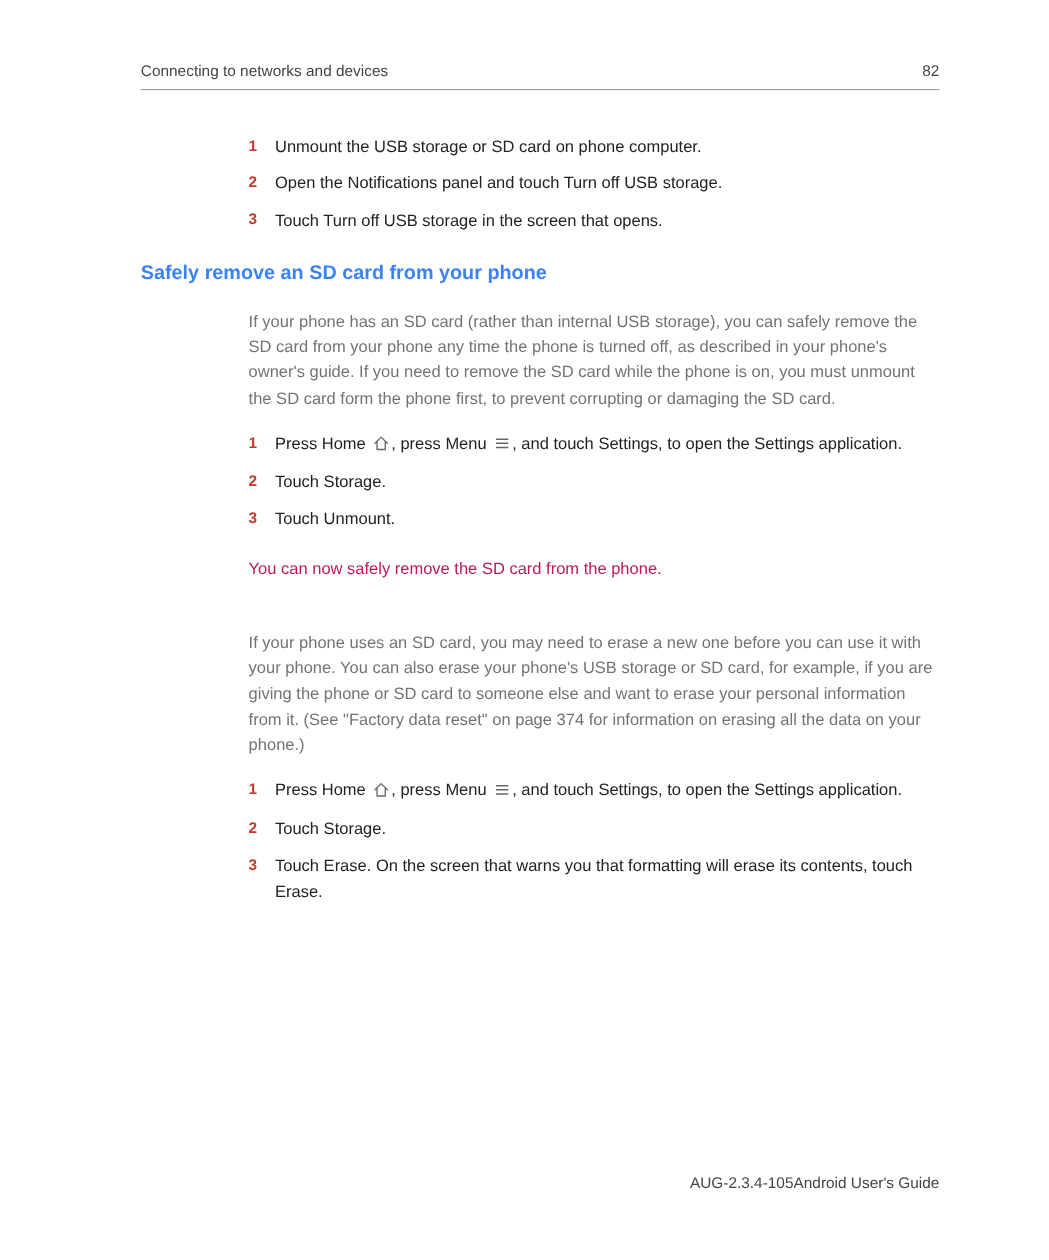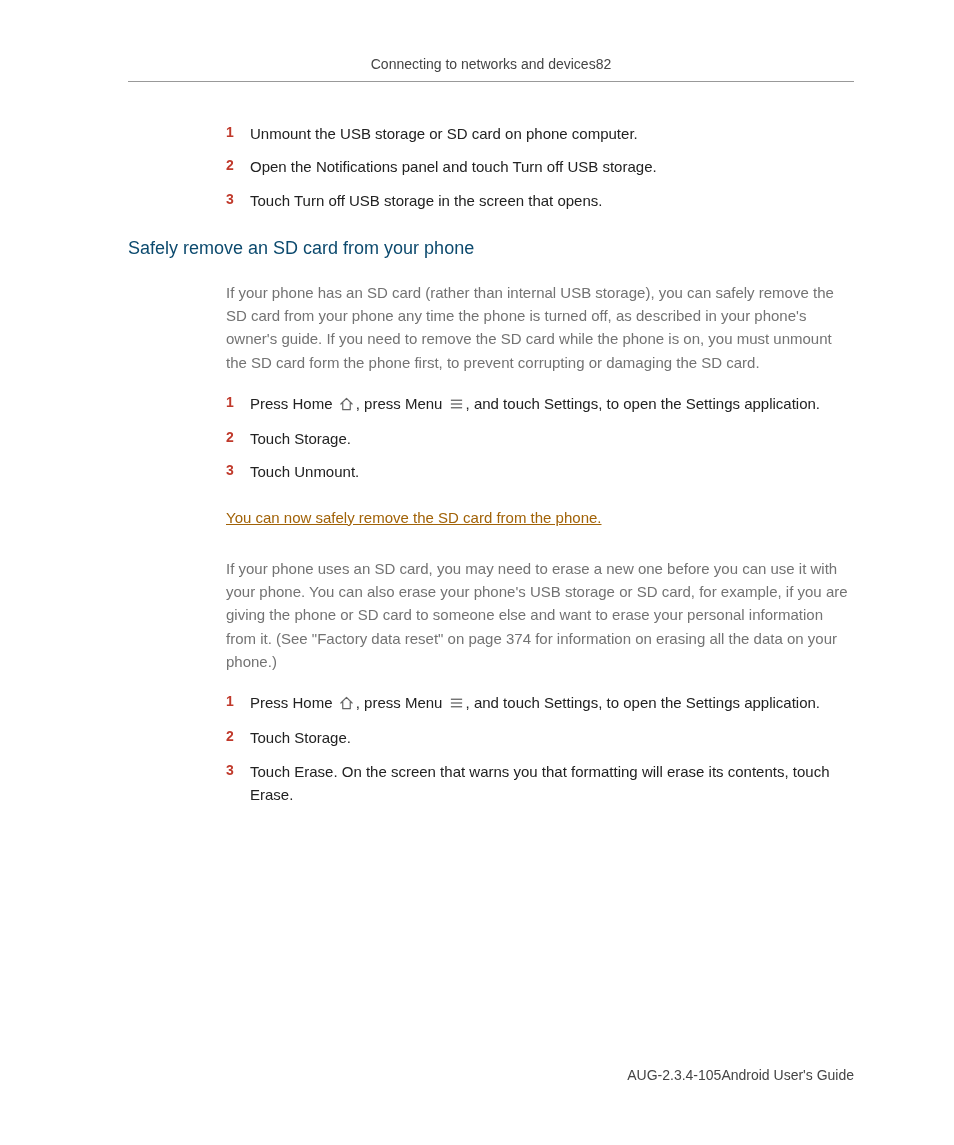--- a/index.html
+++ b/index.html
@@ -5,21 +5,21 @@
   * { box-sizing: border-box; margin: 0; padding: 0; }
   html, body { width: 954px; height: 1145px; background: #fff; }
   body {
     font-family: "Helvetica Neue", Helvetica, Arial, sans-serif;
     color: #222;
     position: relative;
     padding: 56px 100px 0 128px;
   }
   .header-row {
     display: flex;
-    justify-content: center;
+    justify-content: space-between;
     font-size: 14px;
     color: #444;
     padding-bottom: 9px;
     border-bottom: 1px solid #999;
     margin-bottom: 40px;
   }
   .content { padding-left: 0; }
   ol.steps {
     list-style: none;
     margin-left: 98px;
@@ -36,40 +36,39 @@
   ol.steps li .num {
     position: absolute;
     left: 0;
     top: 0;
     color: #c0392b;
     font-weight: 700;
     font-size: 14px;
   }
   h2.section {
     font-size: 18px;
-    font-weight: 400;
-    color: #0c4a6e;
+    font-weight: 700;
+    color: #3b82f6;
     margin-top: 20px;
     margin-bottom: 22px;
   }
   p.body {
     margin-left: 98px;
     font-size: 15px;
     line-height: 1.55;
     color: #737373;
     margin-bottom: 18px;
   }
   p.after {
     margin-left: 98px;
     font-size: 15px;
     line-height: 1.55;
-    color: #a16207;
+    color: #be185d;
     margin-top: -4px;
-    margin-bottom: 28px;
-    text-decoration: underline;
+    margin-bottom: 44px;
   }
   strong { font-weight: 400; }
   .icon-home, .icon-menu {
     display: inline-block;
     vertical-align: -2px;
     margin: 0 2px;
   }
   .icon-home svg, .icon-menu svg { width: 15px; height: 14px; }
   .footer {
     position: absolute;

